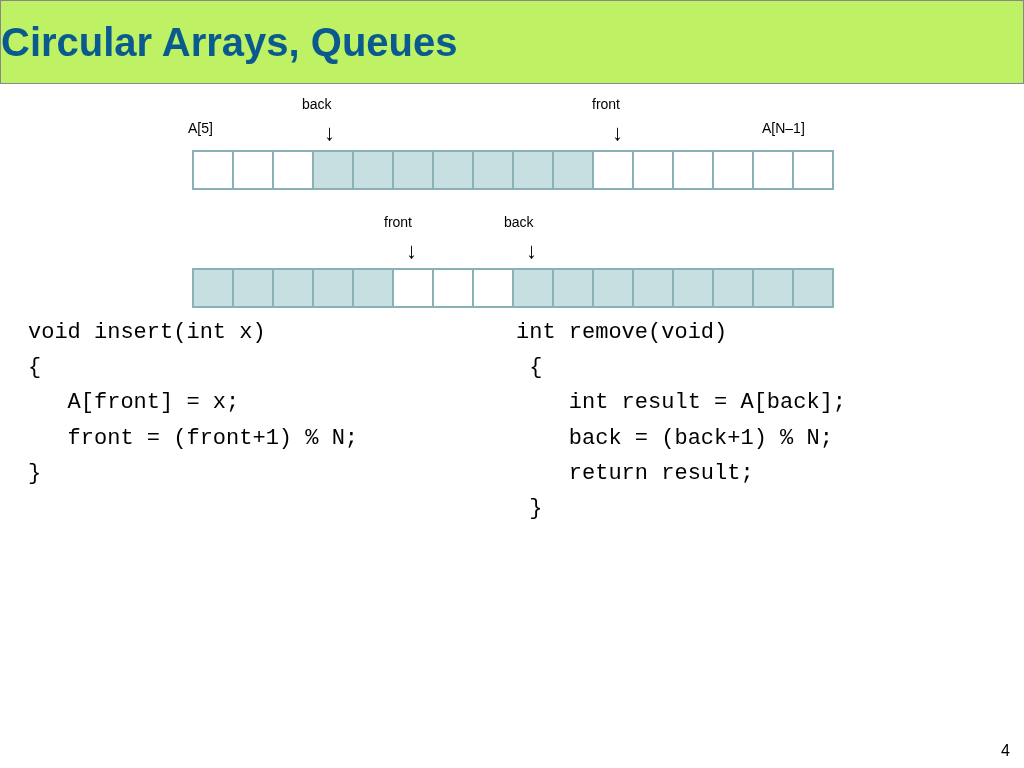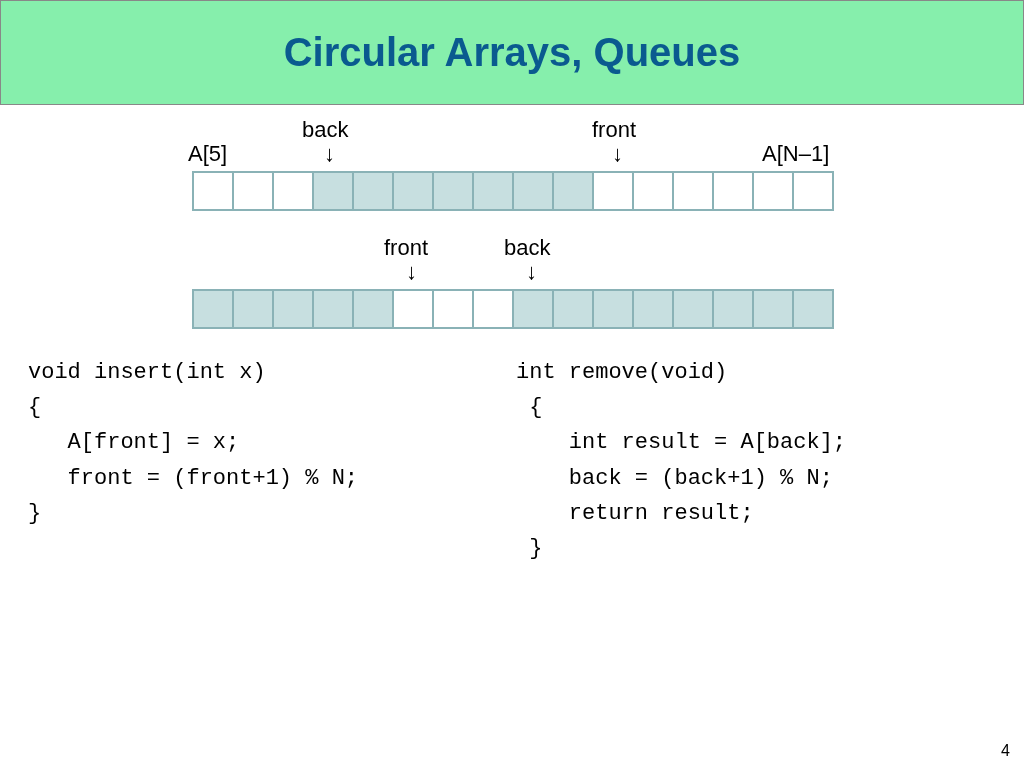--- a/index.html
+++ b/index.html
@@ -7,26 +7,26 @@
   body {
     width: 1024px;
     height: 768px;
     background: #ffffff;
     font-family: Arial, Helvetica, sans-serif;
     overflow: hidden;
     position: relative;
   }
   .title-bar {
     width: 100%;
-    height: 105px;
-    background: #86efac;
+    height: 84px;
+    background: #bef264;
     border: 1px solid #888;
     display: flex;
     align-items: center;
-    justify-content: center;
+    justify-content: flex-start;
   }
   .title-bar h1 {
     margin: 0;
     font-size: 40px;
     font-weight: bold;
     color: #0a5a8f;
   }
   .slide-body {
     padding: 10px 0 0 0;
     position: relative;
@@ -47,21 +47,21 @@
     width: 40px;
     height: 40px;
     border-right: 2px solid #8ab2b6;
     border-top: 2px solid #8ab2b6;
     border-bottom: 2px solid #8ab2b6;
     background: #ffffff;
   }
   .cell.fill { background: #c7dfe0; }
   .lbl {
     position: absolute;
-    font-size: 22px;
+    font-size: 14px;
     color: #000;
     white-space: nowrap;
   }
   .arrow {
     position: absolute;
     font-size: 22px;
     line-height: 1;
   }
 
   .bullets {
@@ -79,21 +79,21 @@
   .bullets li::before {
     content: "•";
     position: absolute;
     left: 0;
     top: 0;
     font-size: 28px;
   }
 
   .code-cols {
     display: flex;
-    margin: 20px 20px 0 28px;
+    margin: 1px 20px 0 28px;
   }
   .code-col {
     flex: 1;
   }
   .code-col pre {
     margin: 0;
     font-family: "Courier New", Courier, monospace;
     font-size: 22px;
     line-height: 1.6;
     color: #000;

